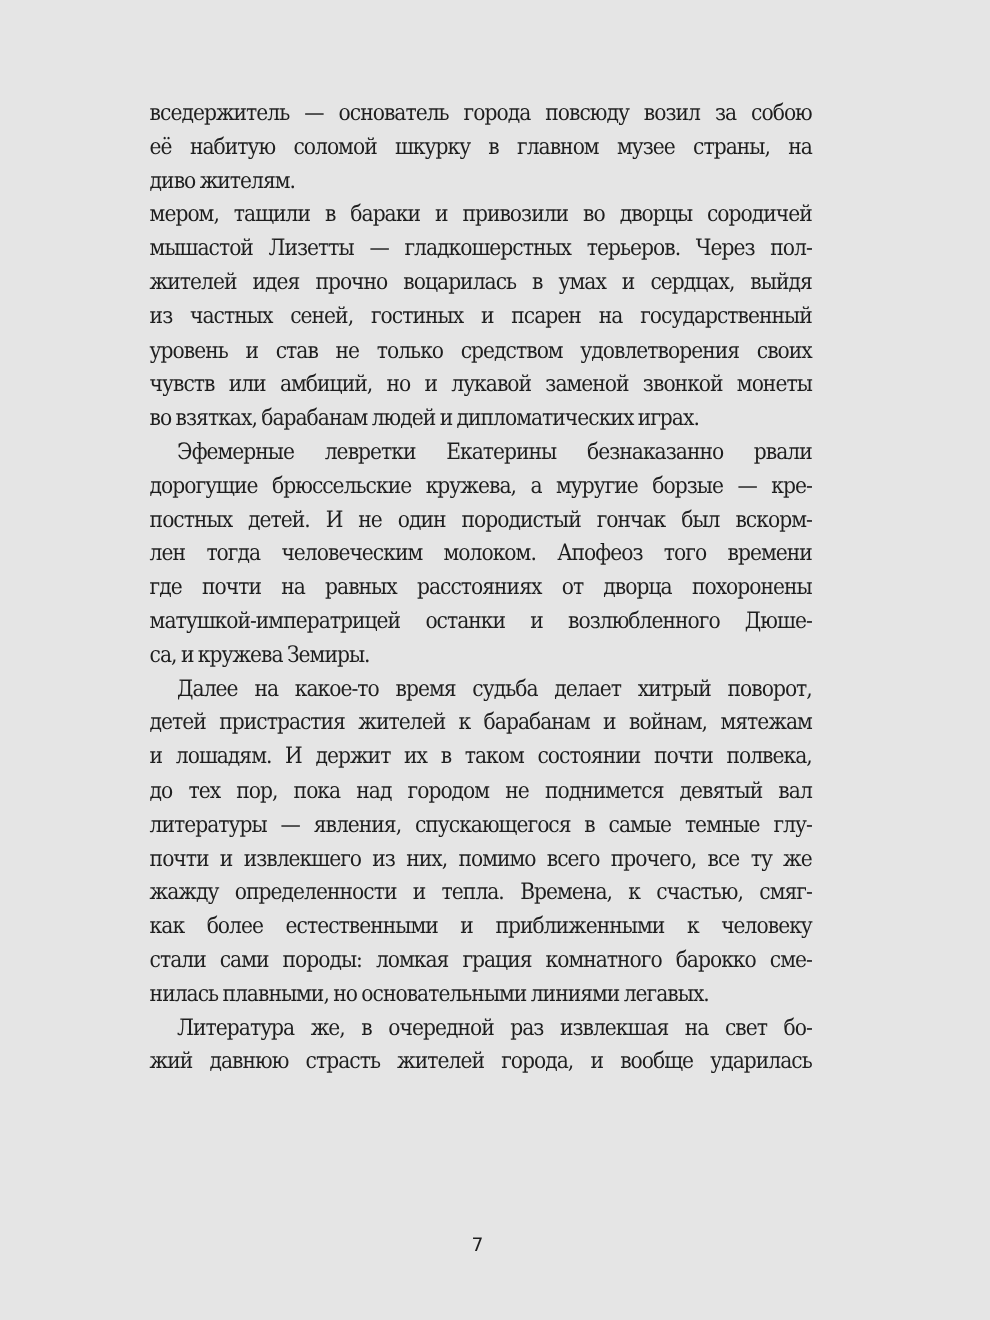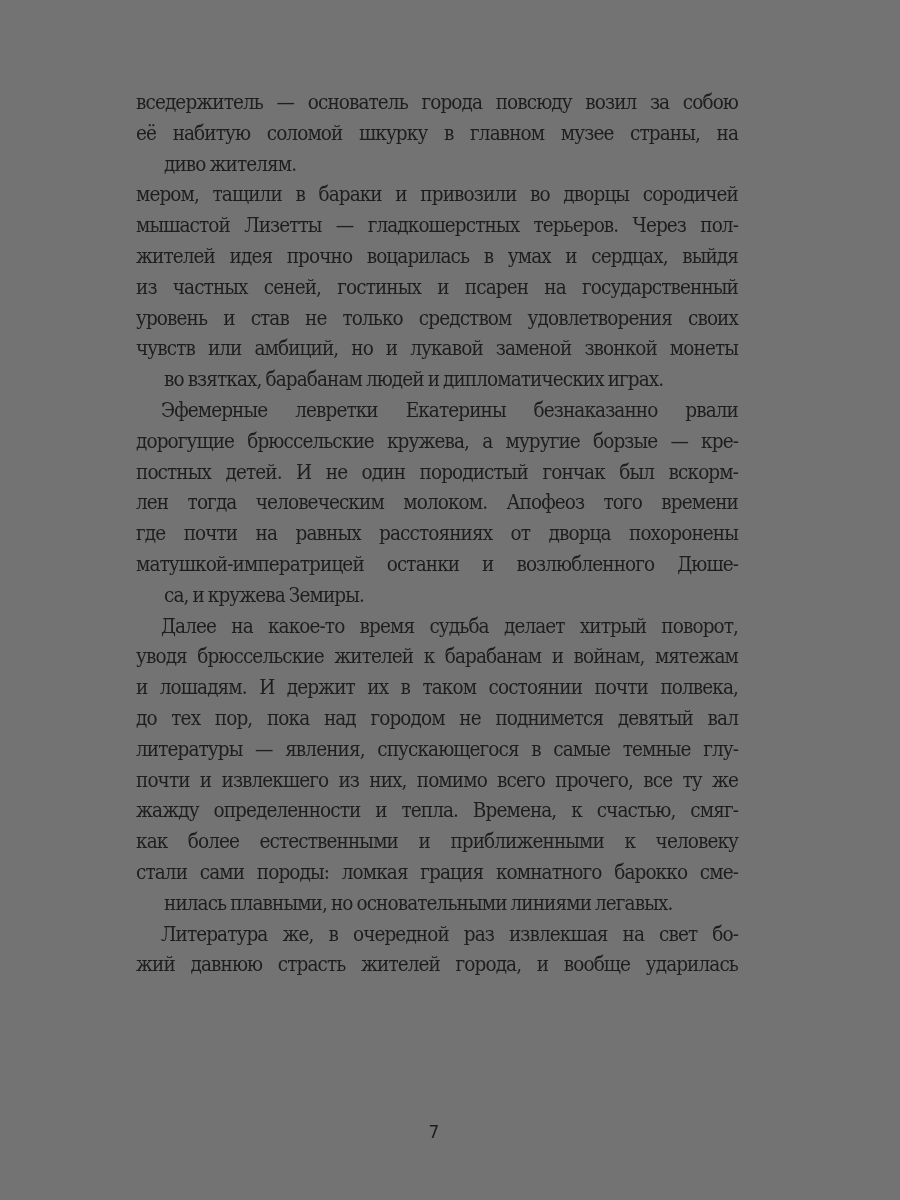--- a/index.html
+++ b/index.html
@@ -10,21 +10,21 @@
     body {
       width: 900px;
       height: 1200px;
       position: relative;
       overflow: hidden;
     }
     .page {
       position: absolute;
       left: 0; top: 0;
       width: 900px; height: 1200px;
-      background: #737373;
+      background: #e5e5e5;
     }
     .text-block {
       position: absolute;
       left: 136px;
       top: 87px;
       width: 602px;
       color: #1e1e1e;
       font-family: "DejaVu Serif", "Liberation Serif", serif;
       font-size: 20.5px;
       line-height: 30.8px;
@@ -38,21 +38,20 @@
       text-align-last: justify;
       letter-spacing: -0.9px;
       word-spacing: -1px;
       transform-origin: left center;
     }
     .line.indent {
       padding-left: 25px;
     }
     .line.last {
       text-align-last: left;
-      margin-left: 28px;
     }
     .page-number {
       position: absolute;
       left: 0;
       width: 868px;
       top: 1122px;
       text-align: center;
       font-family: "DejaVu Sans", "Liberation Sans", sans-serif;
       font-size: 17px;
       color: #1e1e1e;
@@ -85,21 +84,21 @@
       <span class="line">дорогущие брюссельские кружева, а муругие борзые — кре-</span>
       <span class="line">постных детей. И не один породистый гончак был вскорм-</span>
       <span class="line">лен тогда человеческим молоком. Апофеоз того времени</span>
       <span class="line">где почти на равных расстояниях от дворца похоронены</span>
       <span class="line">матушкой-императрицей останки и возлюбленного Дюше-</span>
       <span class="line last">са, и кружева Земиры.</span>
     </div>
 
     <div>
       <span class="line indent">Далее на какое-то время судьба делает хитрый поворот,</span>
-      <span class="line">уводя брюссельские жителей к барабанам и войнам, мятежам</span>
+      <span class="line">детей пристрастия жителей к барабанам и войнам, мятежам</span>
       <span class="line">и лошадям. И держит их в таком состоянии почти полвека,</span>
       <span class="line">до тех пор, пока над городом не поднимется девятый вал</span>
       <span class="line">литературы — явления, спускающегося в самые темные глу-</span>
       <span class="line">почти и извлекшего из них, помимо всего прочего, все ту же</span>
       <span class="line">жажду определенности и тепла. Времена, к счастью, смяг-</span>
       <span class="line">как более естественными и приближенными к человеку</span>
       <span class="line">стали сами породы: ломкая грация комнатного барокко сме-</span>
       <span class="line last">нилась плавными, но основательными линиями легавых.</span>
     </div>
 

